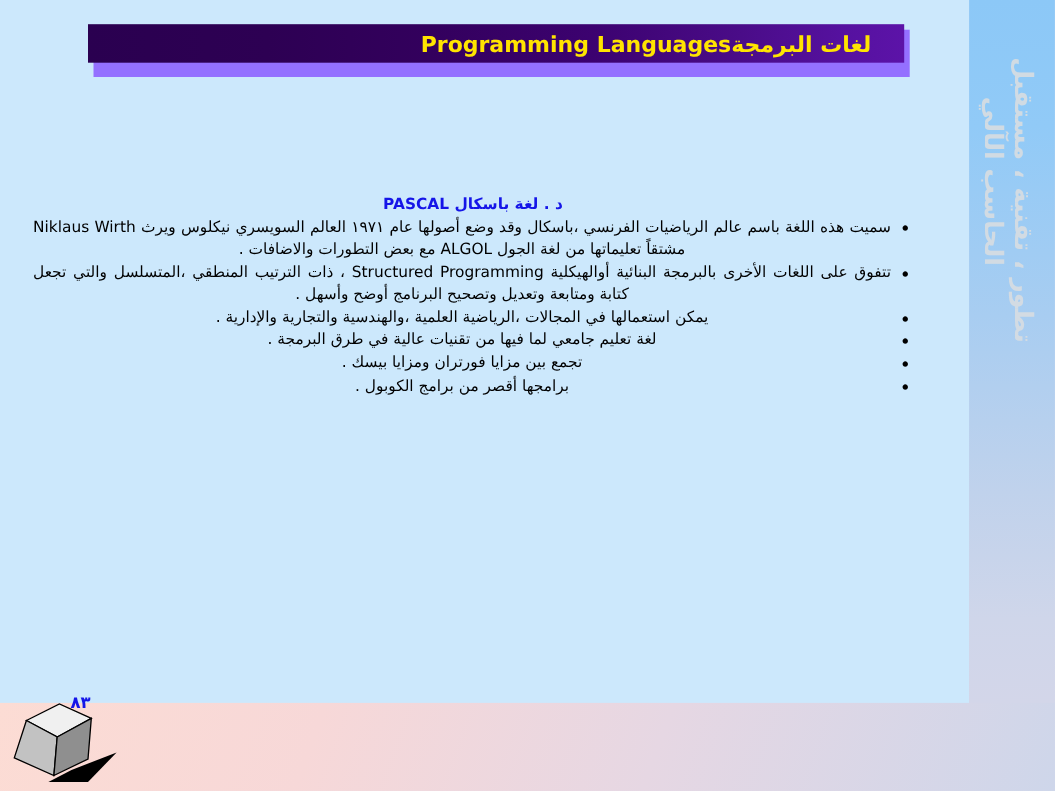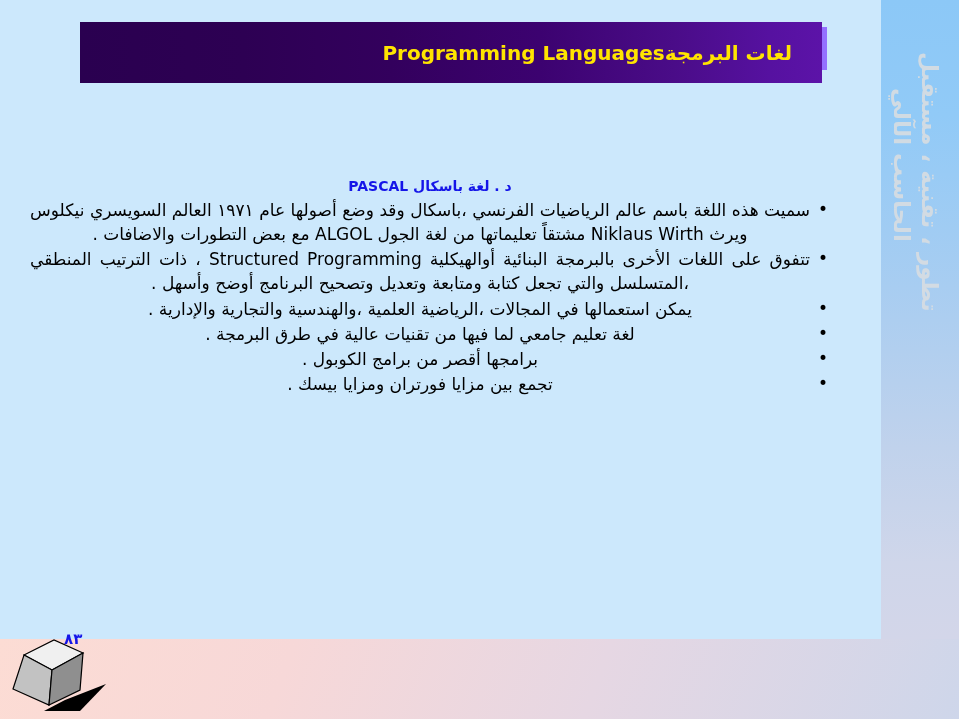--- a/index.html
+++ b/index.html
@@ -74,21 +74,21 @@
     top: 27px;
     width: 742px;
     height: 43px;
     background: #9470ff;
   }
   .title-bar {
     position: absolute;
     left: 80px;
     top: 22px;
     width: 742px;
-    height: 61px;
+    height: 35px;
     background: linear-gradient(90deg, #2a0050 0%, #2d0053 22%, #33005d 42%, #3c0270 62%, #4a0c88 80%, #5611a0 93%, #5c13a8 100%);
     display: flex;
     align-items: center;
     justify-content: flex-end;
     box-sizing: border-box;
     padding-right: 16px;
   }
   .title-text {
     color: #ffe400;
     font-size: 20px;
@@ -121,21 +121,21 @@
     direction: rtl;
     letter-spacing: 0px;
   }
   ul.bullets {
     list-style: none;
     margin: 0;
     padding: 0;
   }
   ul.bullets > li {
     position: relative;
-    font-size: 17px;
+    font-size: 14px;
     line-height: 1.42;
     margin-bottom: 1px;
     padding-right: 20px;
     text-align: justify;
     text-align-last: center;
     direction: rtl;
     font-weight: normal;
   }
   ul.bullets > li::before {
     content: "\2022";
@@ -198,22 +198,22 @@
     </div>
   </div>
 
   <div class="content">
     <p class="subheading">د . لغة باسكال PASCAL</p>
     <ul class="bullets">
       <li class="justified">سميت هذه اللغة باسم عالم  الرياضيات الفرنسي ،باسكال وقد وضع أصولها عام  ١٩٧١ العالم السويسري نيكلوس ويرث  Niklaus  Wirth  مشتقاً تعليماتها من لغة الجول ALGOL  مع بعض التطورات والاضافات .</li>
       <li class="justified">تتفوق على اللغات الأخرى بالبرمجة البنائية أوالهيكلية   Structured  Programming ، ذات الترتيب المنطقي ،المتسلسل والتي تجعل كتابة ومتابعة وتعديل وتصحيح البرنامج أوضح وأسهل .</li>
       <li class="centered">يمكن استعمالها في المجالات ،الرياضية العلمية ،والهندسية والتجارية والإدارية .</li>
       <li class="centered">لغة تعليم جامعي لما فيها من تقنيات عالية في طرق البرمجة .</li>
+      <li class="centered">تجمع بين مزايا فورتران ومزايا بيسك .</li>
       <li class="centered">برامجها أقصر من برامج الكوبول .</li>
-      <li class="centered">تجمع بين مزايا فورتران ومزايا بيسك .</li>
     </ul>
   </div>
 
   <div class="keycap">
     <svg width="130" height="86" viewBox="0 0 130 86" xmlns="http://www.w3.org/2000/svg">
       <polygon points="57,72 98,56 72,83 36,83" fill="#000000"></polygon>
       <polygon points="16,27 46,12 75,25 44,42" fill="#f0f0f0" stroke="#000000" stroke-width="1.2"></polygon>
       <polygon points="16,27 44,42 41,77 5,61" fill="#c2c2c2" stroke="#000000" stroke-width="1.2"></polygon>
       <polygon points="44,42 75,25 72,62 41,77" fill="#8f8f8f" stroke="#000000" stroke-width="1.2"></polygon>
     </svg>

